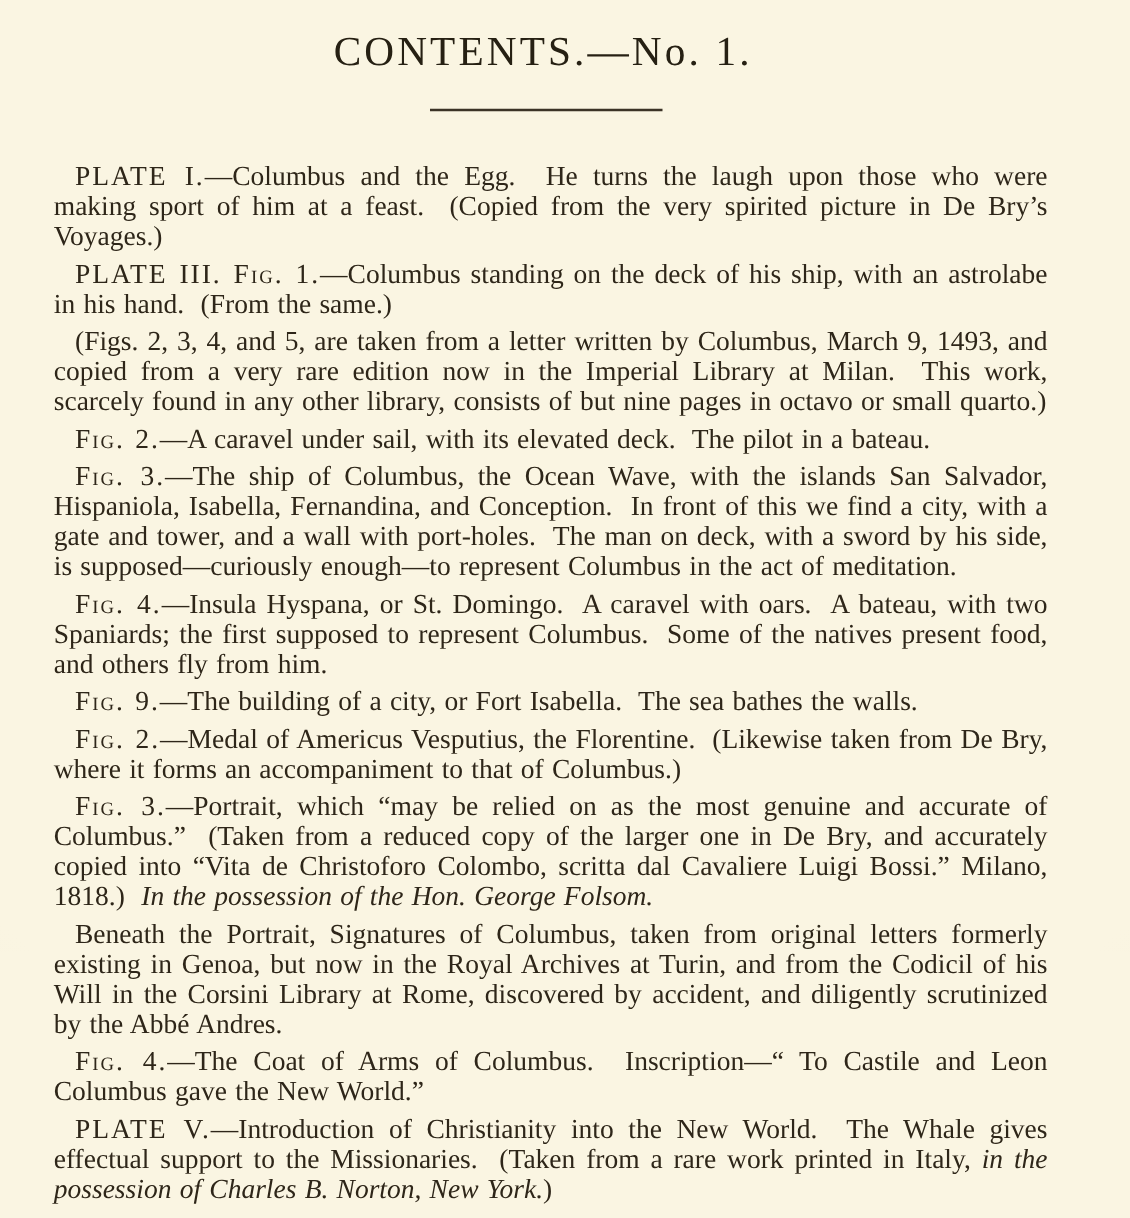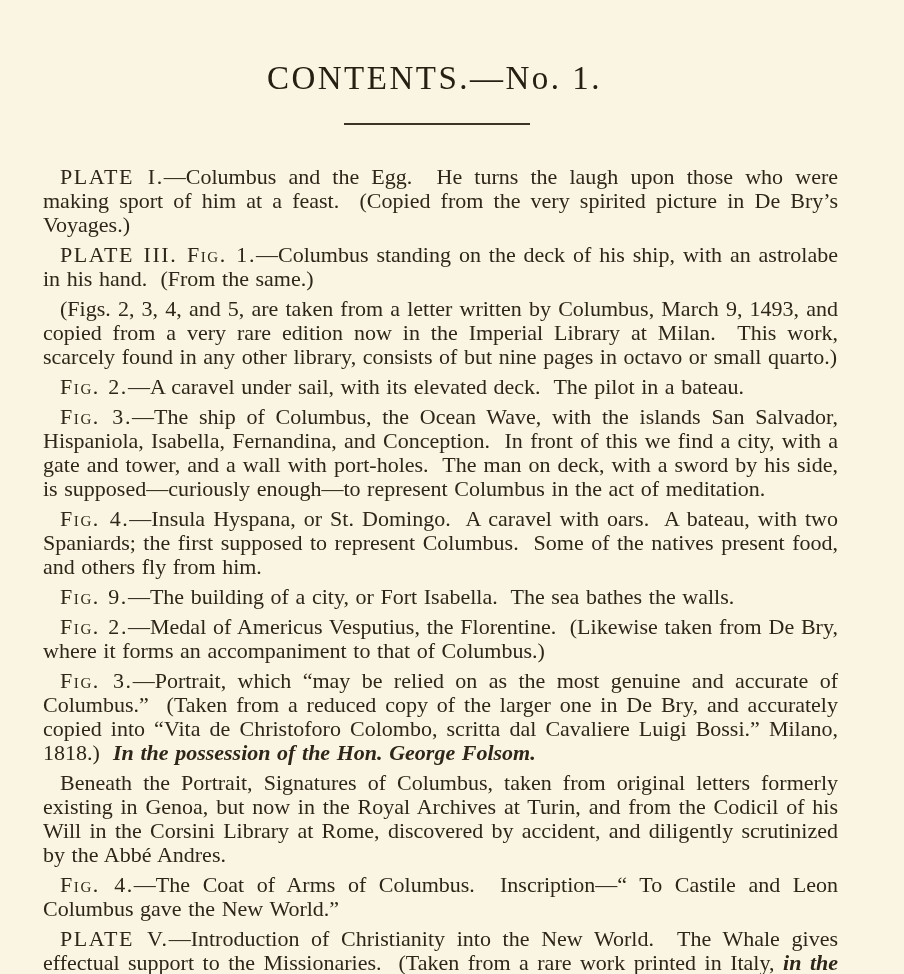--- a/index.html
+++ b/index.html
@@ -9,24 +9,23 @@
   }
   html,body{margin:0;padding:0;}
   body{
     width:904px;height:974px;overflow:hidden;
     background:var(--paper);
     font-family:"Liberation Serif","DejaVu Serif",serif;
   }
   .page{
     box-sizing:border-box;
     width:904px;height:762px;
-    padding:36px 66px 0 43px;
+    padding:24px 66px 0 43px;
     background:radial-gradient(ellipse 120% 120% at 50% 45%, var(--paper) 60%, var(--paper-edge) 100%);
     color:var(--ink);
-    margin-top:24px;
   }
   h1.title{
     margin:0;
     text-align:center;
     font-size:33px;
     font-weight:normal;
     letter-spacing:2.5px;
     line-height:1.1;
     color:#262013;
     
@@ -50,21 +49,21 @@
     text-indent:17px;
     word-spacing:0.05em;
     white-space:pre-wrap;
     color:var(--ink);
   }
   p.entry:first-child{margin-top:0;}
   .sc{
     font-variant-caps:small-caps;
     letter-spacing:1.6px;
   }
-  .it{font-style:italic;font-weight:bold;}
+  .it{font-style:italic;}
   .pagefoot{
     margin-top:10px;
     text-align:right;
     padding-right:48px;
     font-size:16px;
     letter-spacing:1px;
     color:#332a1c;
   }
 </style>
 </head>

